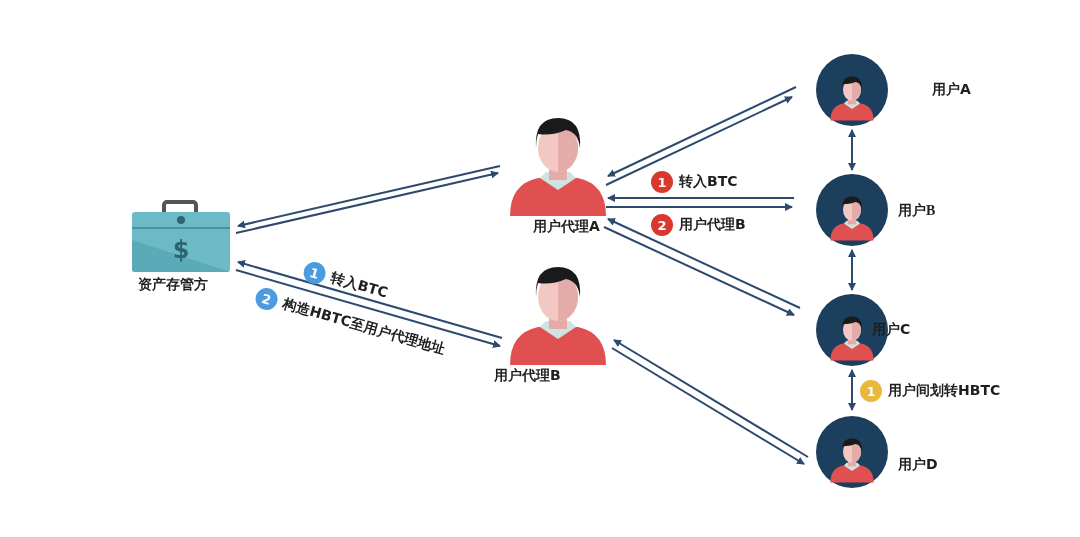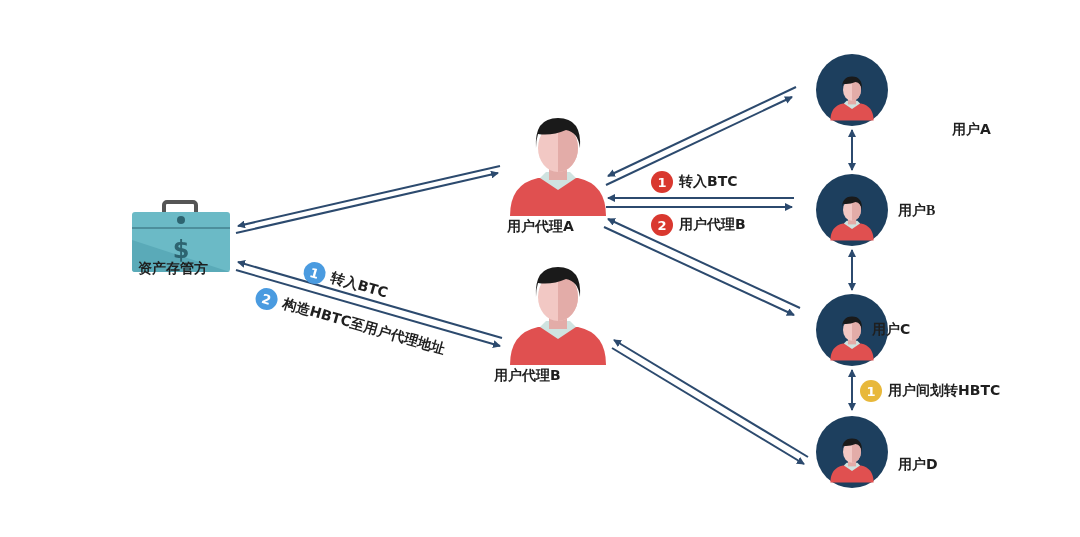--- a/index.html
+++ b/index.html
@@ -95,24 +95,24 @@
       <use href="#userc"></use>
     </g>
   <g transform="translate(852,330)">
       <use href="#userc"></use>
     </g>
   <g transform="translate(852,452)">
       <use href="#userc"></use>
     </g>
 </svg>
 
-<div class="lbl" style="left:138px;top:260px;">资产存管方</div>
-<div class="lbl" style="left:507px;top:218px;">用户代理A</div>
+<div class="lbl" style="left:138px;top:276px;">资产存管方</div>
+<div class="lbl" style="left:533px;top:218px;">用户代理A</div>
 <div class="lbl" style="left:494px;top:367px;">用户代理B</div>
-<div class="lbl" style="left:952px;top:81px;margin-top:40px;">用户A</div>
+<div class="lbl" style="left:932px;top:81px;">用户A</div>
 <div class="lbl" style="left:898px;top:202px;font-family:Liberation Serif, serif;">用户B</div>
 <div class="lbl" style="left:872px;top:321px;">用户C</div>
 <div class="lbl" style="left:898px;top:456px;">用户D</div>
 
 <div class="step" style="left:651px;top:171px;">
   <span class="badge" style="background:#d9382f;">1</span>
   <span>转入BTC</span>
 </div>
 <div class="step" style="left:651px;top:214px;">
   <span class="badge" style="background:#d9382f;">2</span>

